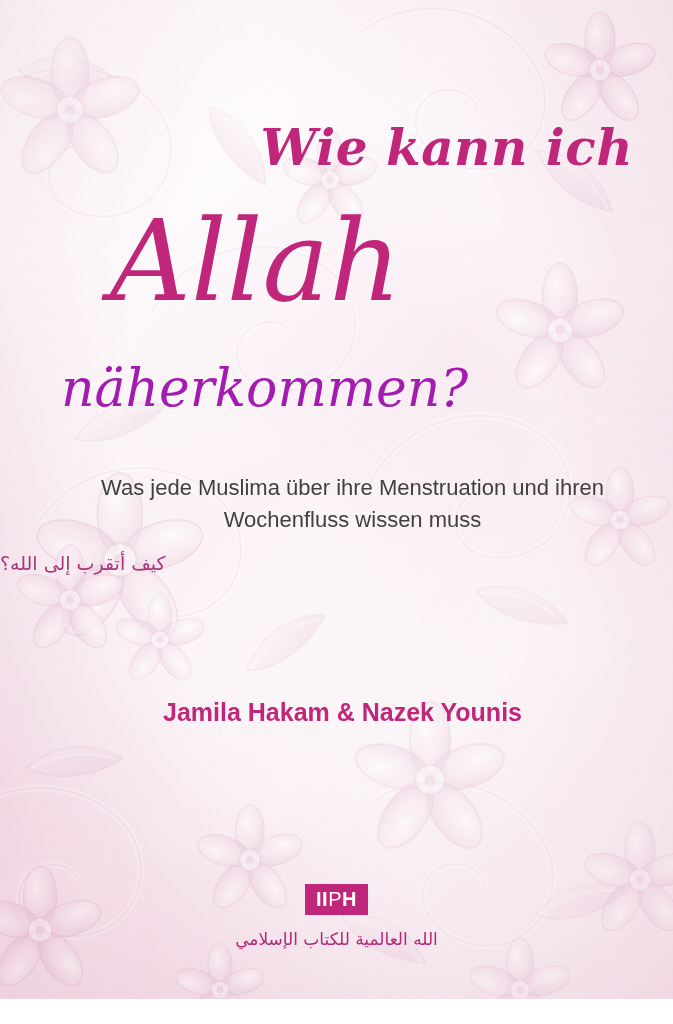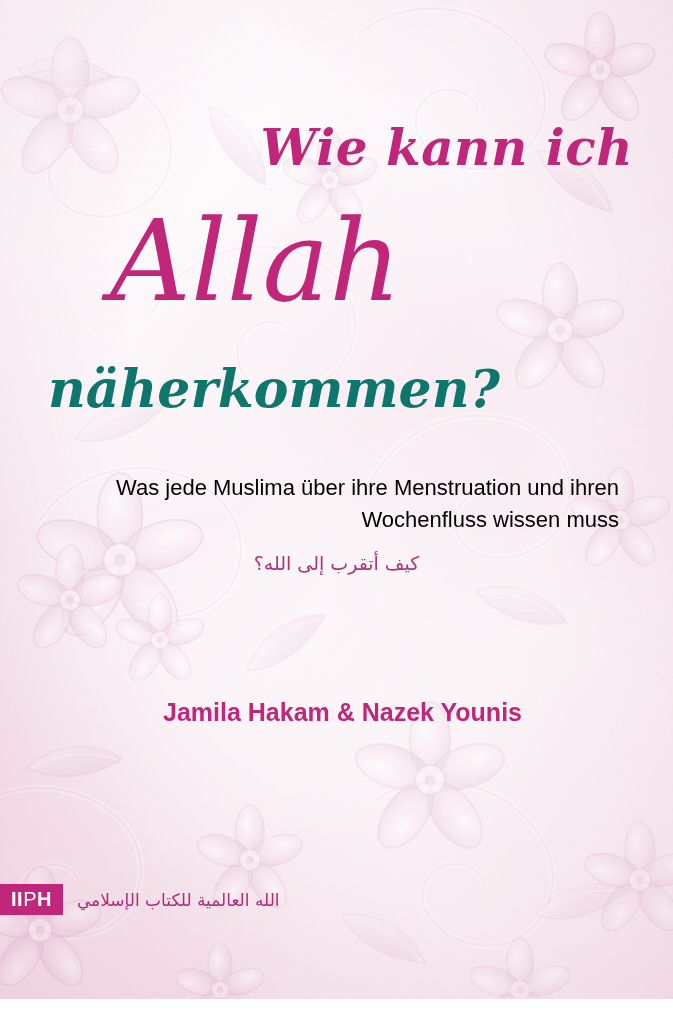--- a/index.html
+++ b/index.html
@@ -78,49 +78,49 @@
     font-weight: normal;
     font-size: 112px;
     line-height: 1;
     color: #c0267a;
     text-shadow: 0 2px 0 rgba(255,255,255,0.40);
     white-space: nowrap;
   }
   .title-line3 {
     position: absolute;
     top: 358px;
-    left: 48px;
+    left: 61px;
     font-family: "DejaVu Serif", serif;
     font-style: italic;
-    font-weight: bold;
+    font-weight: normal;
     font-size: 52px;
-    color: #0f766e;
+    color: #a21caf;
     text-shadow: 0 1px 0 rgba(255,255,255,0.45);
     white-space: nowrap;
   }
 
   .subtitle {
     position: absolute;
     top: 472px;
     left: 0;
     right: 0;
-    text-align: right;
+    text-align: center;
     font-size: 22px;
     line-height: 32px;
-    color: #000000;
+    color: #404040;
     padding: 0 54px;
     margin-left: 32px;
   }
 
   .arabic-sub {
     position: absolute;
     top: 552px;
     left: 0;
     right: 0;
-    text-align: center;
+    text-align: left;
     font-size: 19px;
     color: #a8357a;
     direction: rtl;
     font-family: "DejaVu Sans", sans-serif;
   }
 
   .authors {
     position: absolute;
     top: 698px;
     left: 0;
@@ -133,21 +133,23 @@
   }
 
   
   .footer {
     position: absolute;
     left: 0;
     right: 0;
     top: 884px;
     display: flex;
     align-items: center;
+    justify-content: center;
     gap: 14px;
+    flex-direction: column;
   }
   .logo-box {
     background: #c0267a;
     color: #ffffff;
     font-weight: bold;
     font-size: 20px;
     letter-spacing: 0.5px;
     padding: 5px 11px 6px 11px;
     line-height: 1;
     font-family: "Liberation Sans", sans-serif;

